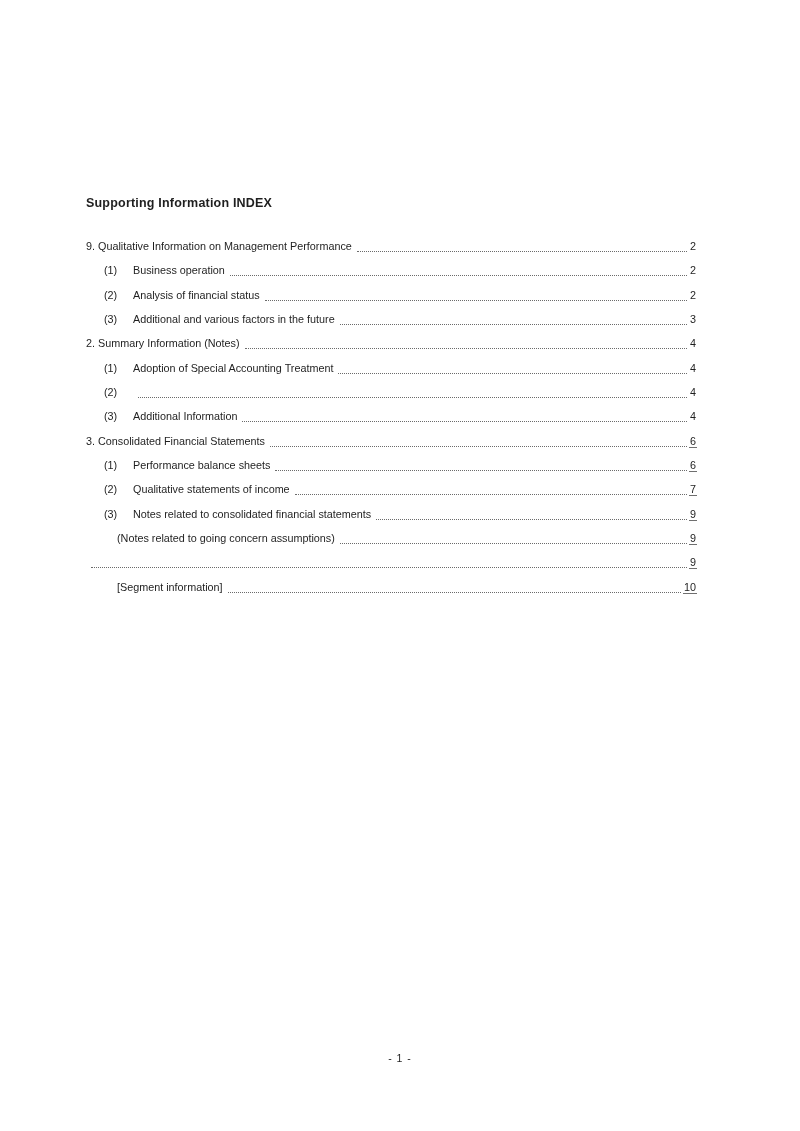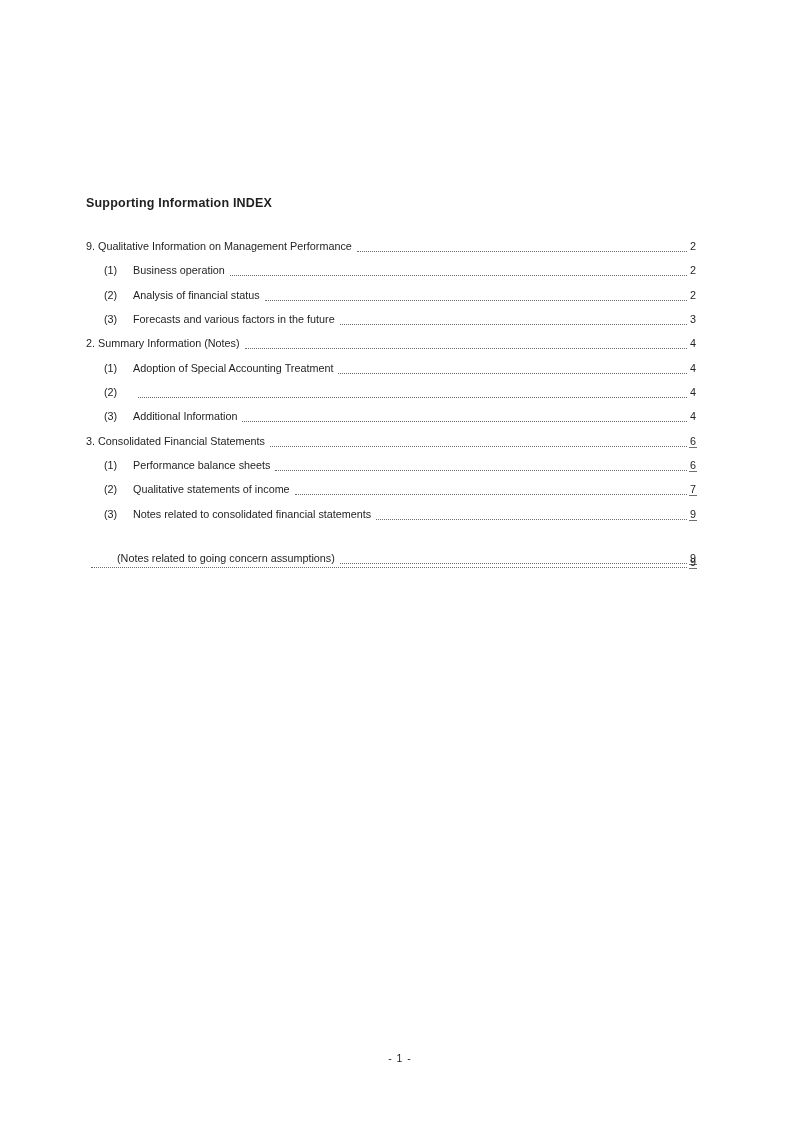--- a/index.html
+++ b/index.html
@@ -33,21 +33,21 @@
     height: 24.35px;
     font-size: 10.8px;
     line-height: normal;
     white-space: nowrap;
   }
   .row .num {
     flex: none;
     margin-left: 18px;
     width: 29px;
   }
-  .row.lvl2 .lbl { padding-left: 31px; margin-top: 20px; }
+  .row.lvl2 .lbl { padding-left: 31px; }
   .row .lbl { flex: none; }
   .row .leader {
     flex: 1 1 auto;
     min-width: 8px;
     border-bottom: 1.6px dotted #6b6b6b;
     margin: 0 2px 0 5px;
     transform: translateY(2px);
     align-self: baseline;
     display: inline-block;
   }
@@ -84,21 +84,21 @@
     <span class="pg">2</span>
   </div>
       <div class="row lvl1">
     <span class="num">(2)</span>
     <span class="lbl">Analysis of financial status</span>
     <span class="leader"></span>
     <span class="pg">2</span>
   </div>
       <div class="row lvl1">
     <span class="num">(3)</span>
-    <span class="lbl">Forecasts and various factors in the future</span>
+    <span class="lbl">Additional and various factors in the future</span>
     <span class="leader"></span>
     <span class="pg">3</span>
   </div>
       <div class="row lvl0">
 
     <span class="lbl">2. Summary Information (Notes)</span>
     <span class="leader"></span>
     <span class="pg">4</span>
   </div>
       <div class="row lvl1">
@@ -146,16 +146,22 @@
 
     <span class="lbl">(Notes related to going concern assumptions)</span>
     <span class="leader"></span>
     <span class="pg u">9</span>
   </div>
       <div class="row lvl2">
 
     <span class="leader"></span>
     <span class="pg u">9</span>
   </div>
+      <div class="row lvl2">
+
+    <span class="lbl">[Segment information]</span>
+    <span class="leader"></span>
+    <span class="pg u">10</span>
+  </div>
     </div>
 
   <div class="footer">- 1 -</div>
 </div>
 
 </body></html>

